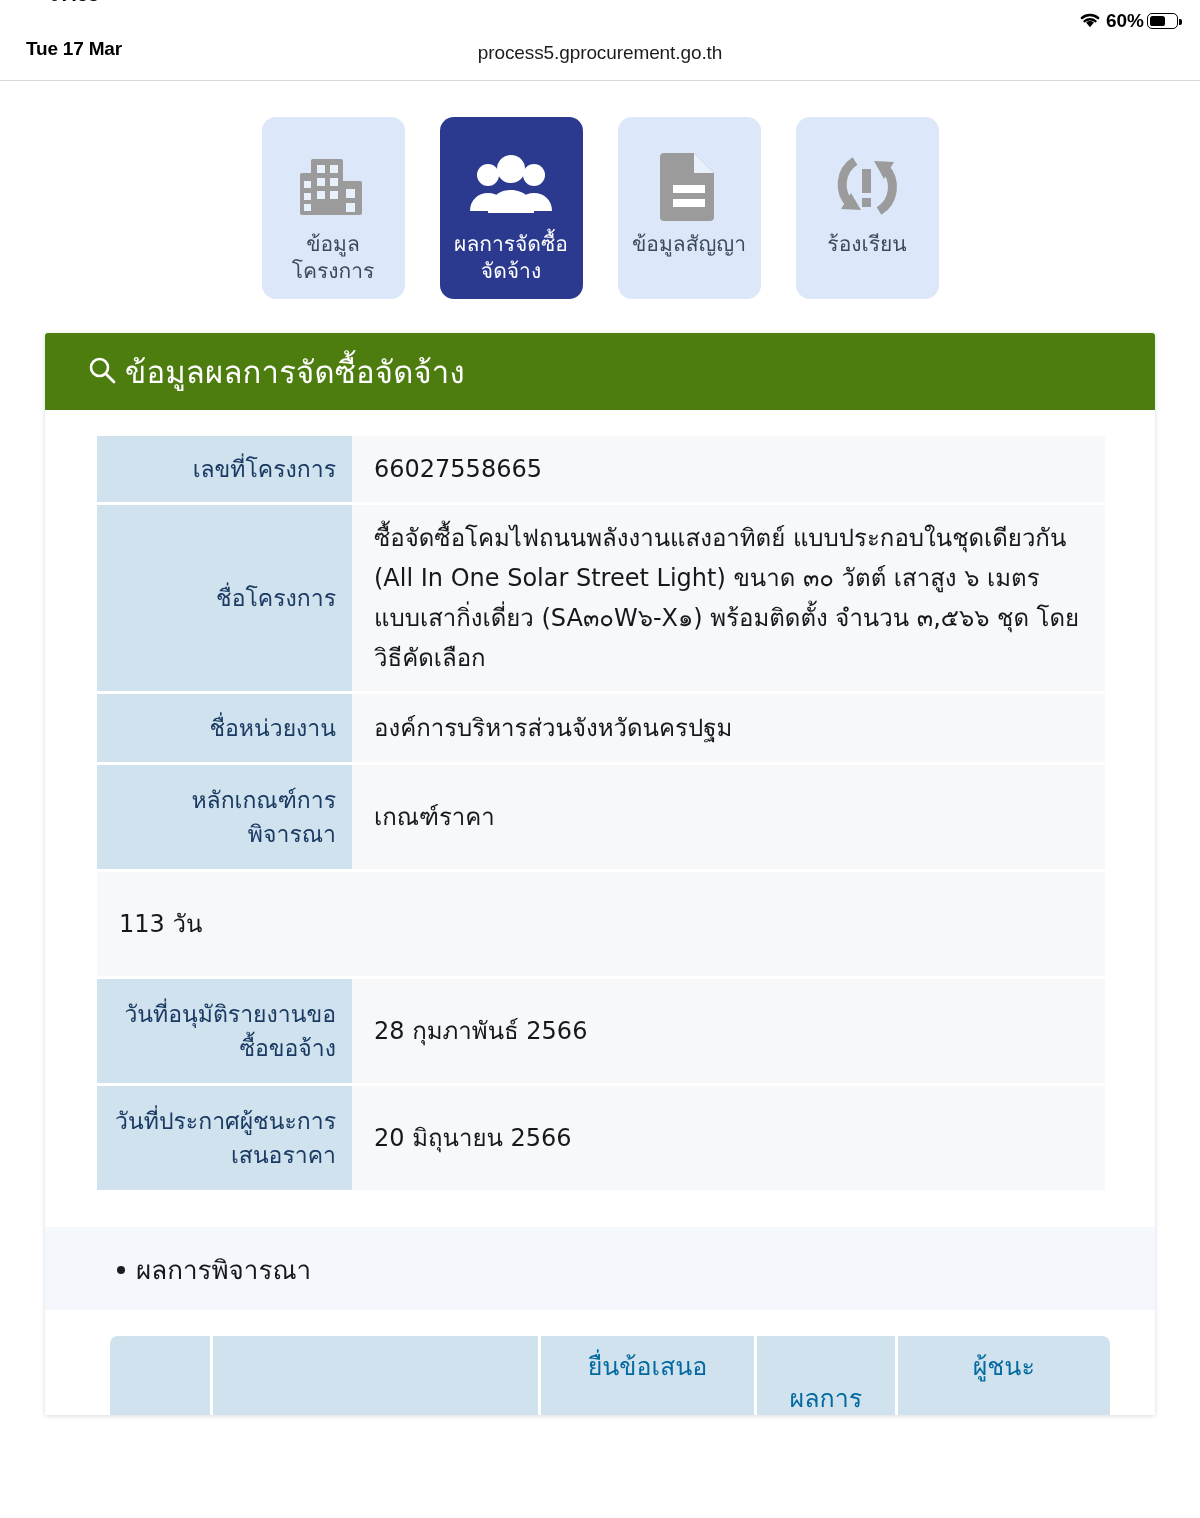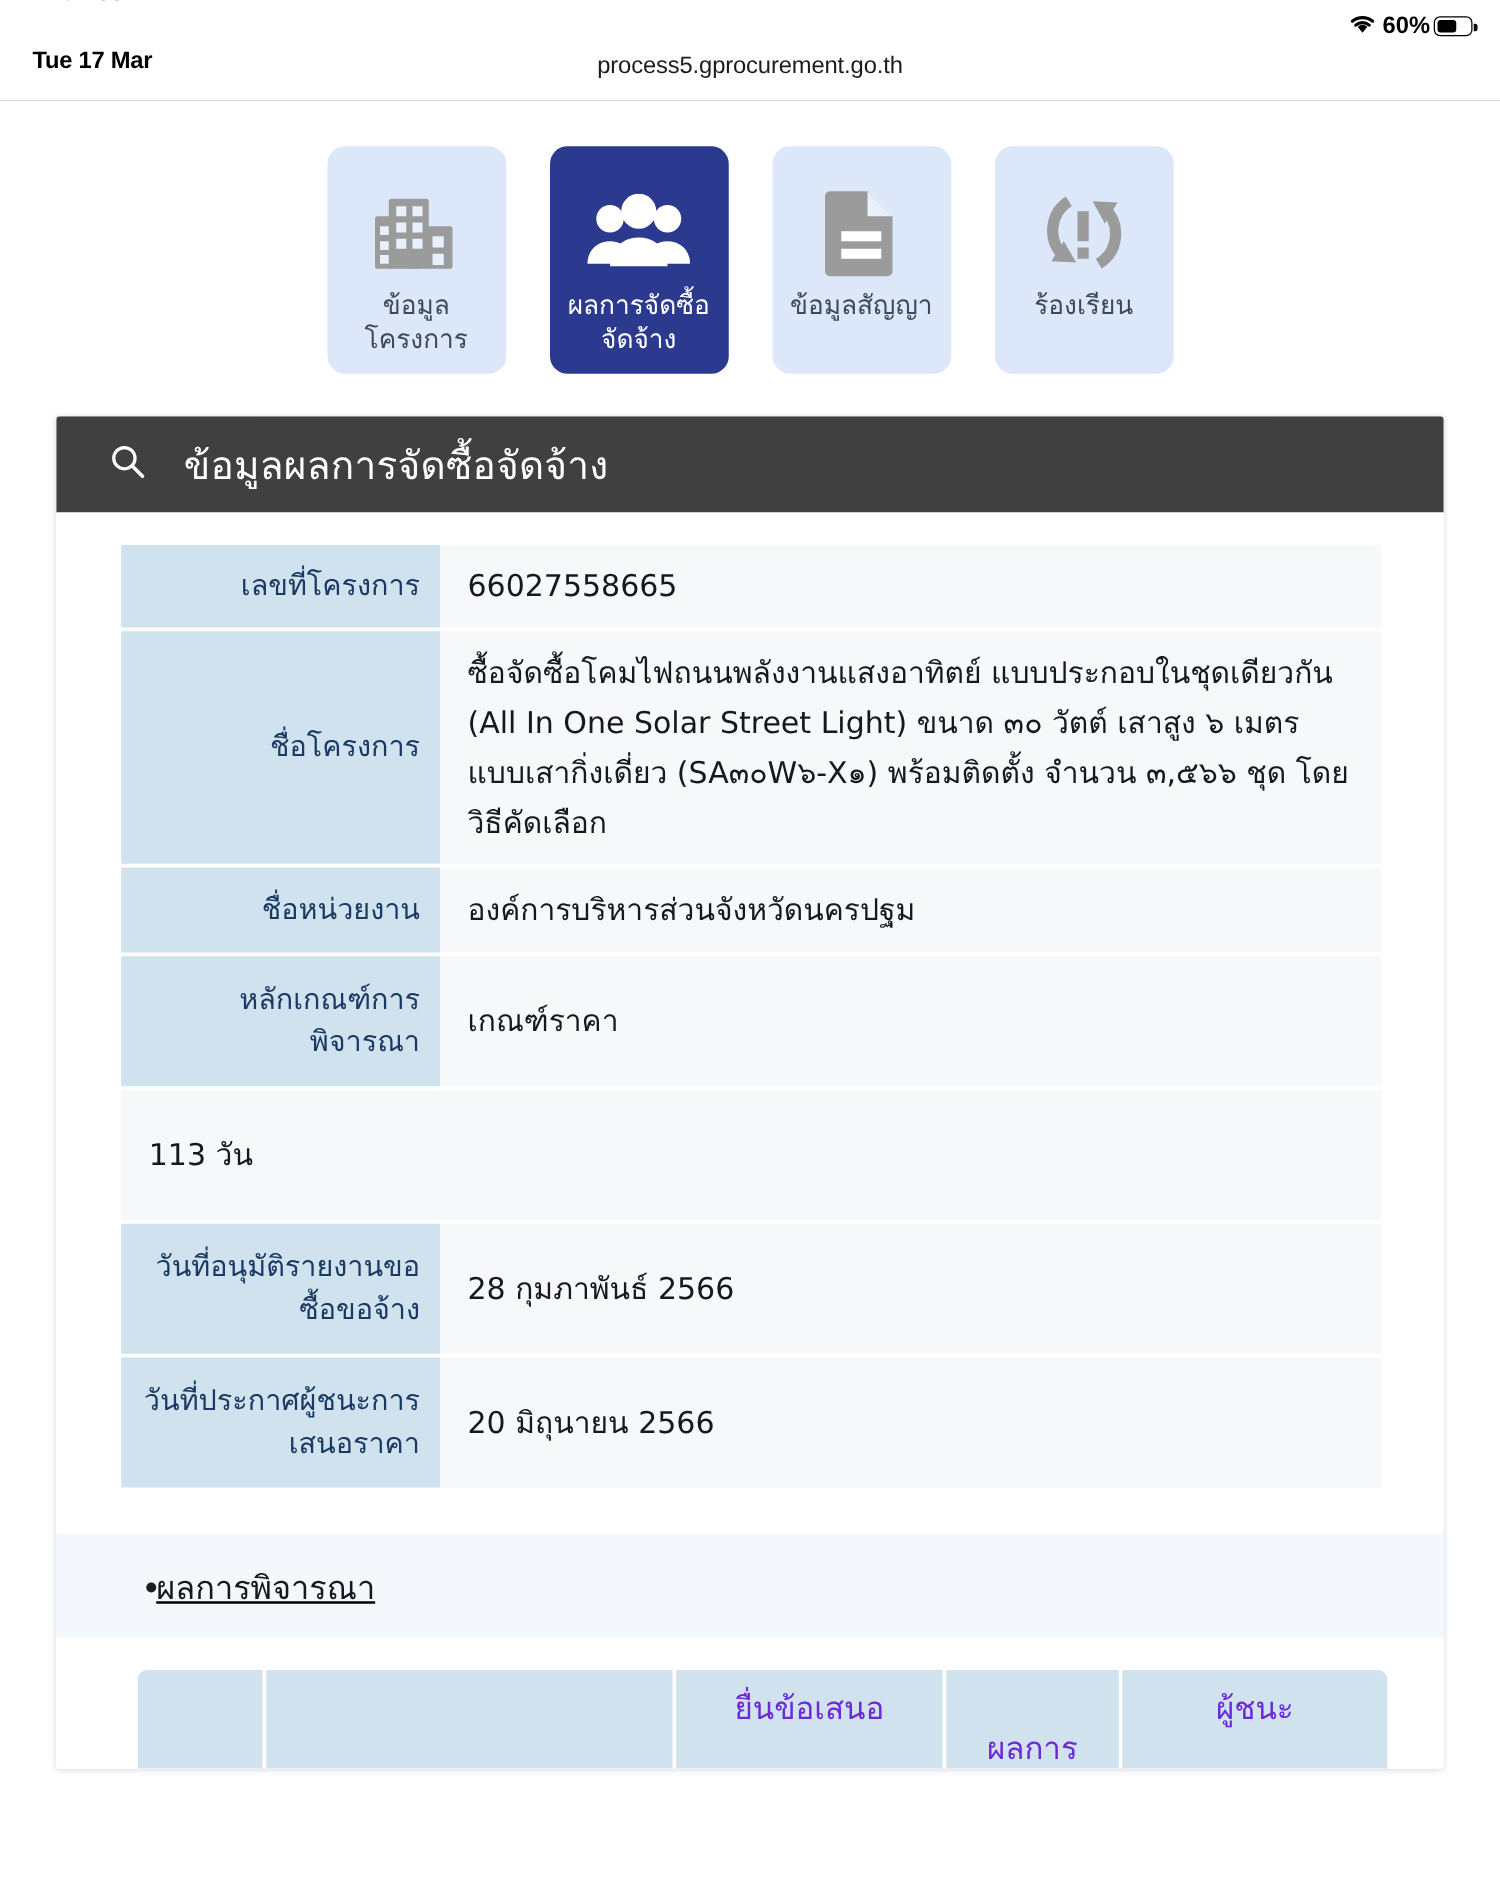--- a/index.html
+++ b/index.html
@@ -129,26 +129,26 @@
 
   
   .card {
     margin: 34px 45px 0 45px;
     background: #ffffff;
     box-shadow: 0 1px 5px rgba(35,50,90,0.18);
     border-radius: 3px;
     overflow: hidden;
   }
   .card-head {
-    background: #404040;
+    background: #4d7c0f;
     height: 77px;
     display: flex;
     align-items: center;
     padding-left: 42px;
-    gap: 30px;
+    gap: 8px;
   }
   .card-head-title {
     color: #ffffff;
     font-size: 31px;
     font-family: "DejaVu Sans", "Liberation Sans", sans-serif;
     letter-spacing: 0.2px;
   }
 
   
   .detail {
@@ -189,22 +189,21 @@
 
   
   .result-band {
     background: #f4f7fc;
     padding: 22px 0 20px 72px;
     margin-top: 4px;
   }
   .result-band-inner {
     display: flex;
     align-items: center;
-    gap: 0;
-    text-decoration: underline;
+    gap: 11px;
   }
   .bullet {
     width: 8px;
     height: 8px;
     border-radius: 50%;
     background: #1d1d1f;
     flex: none;
   }
   .result-title {
     font-size: 26px;
@@ -217,21 +216,21 @@
     background: #ffffff;
     padding: 26px 45px 0 65px;
   }
   .btm-table {
     display: flex;
     border-radius: 8px 8px 0 0;
     overflow: hidden;
   }
   .btm-th {
     background: #cfe2ed;
-    color: #6d28d9;
+    color: #0369a1;
     font-size: 25px;
     line-height: 33px;
     text-align: center;
     padding: 14px 8px 0 8px;
     border-right: 3px solid #ffffff;
     font-family: "DejaVu Sans", "Liberation Sans", sans-serif;
     display: flex;
     align-items: flex-start;
     justify-content: center;
     min-height: 72px;

